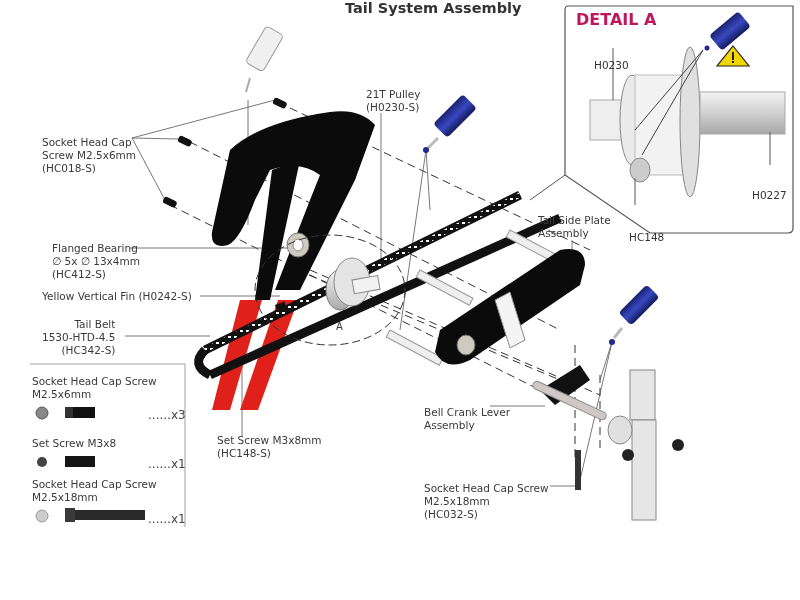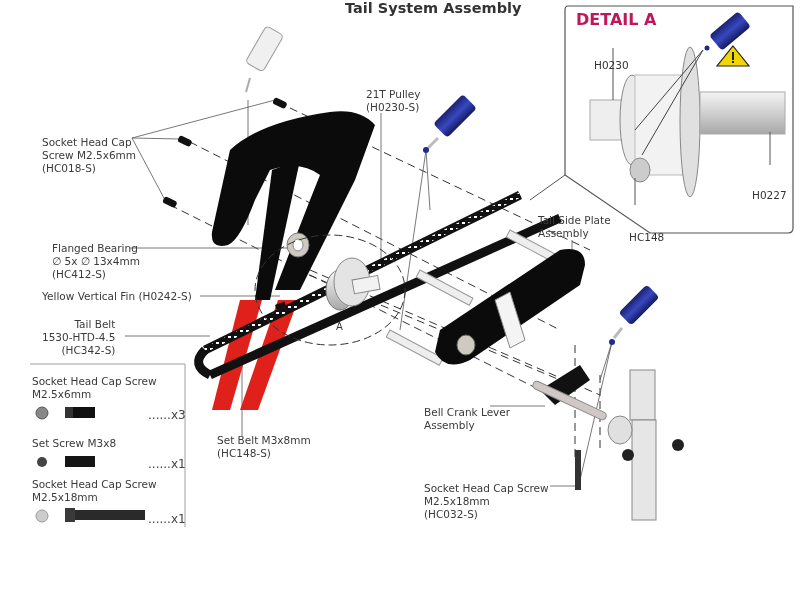--- a/index.html
+++ b/index.html
@@ -209,21 +209,21 @@
 </div>
 <div class="lbl" style="left:366px;top:88px;">
   <div>21T Pulley</div>
   <div>(H0230-S)</div>
 </div>
 <div class="lbl" style="left:538px;top:214px;">
   <div>Tail Side Plate</div>
   <div>Assembly</div>
 </div>
 <div class="lbl" style="left:217px;top:434px;">
-  <div>Set Belt M3x8mm</div>
+  <div>Set Screw M3x8mm</div>
   <div>(HC148-S)</div>
 </div>
 <div class="lbl" style="left:424px;top:406px;">
   <div>Bell Crank Lever</div>
   <div>Assembly</div>
 </div>
 <div class="lbl" style="left:424px;top:482px;">
   <div>Socket Head Cap Screw</div>
   <div>M2.5x18mm</div>
   <div>(HC032-S)</div>

